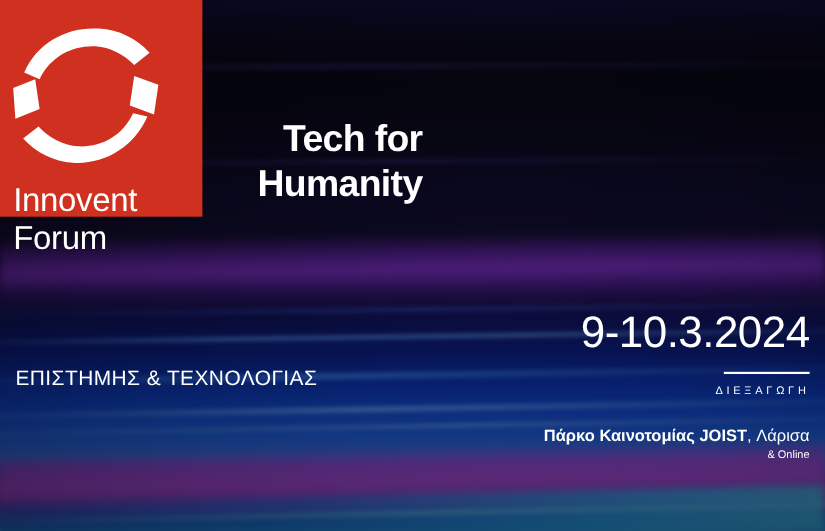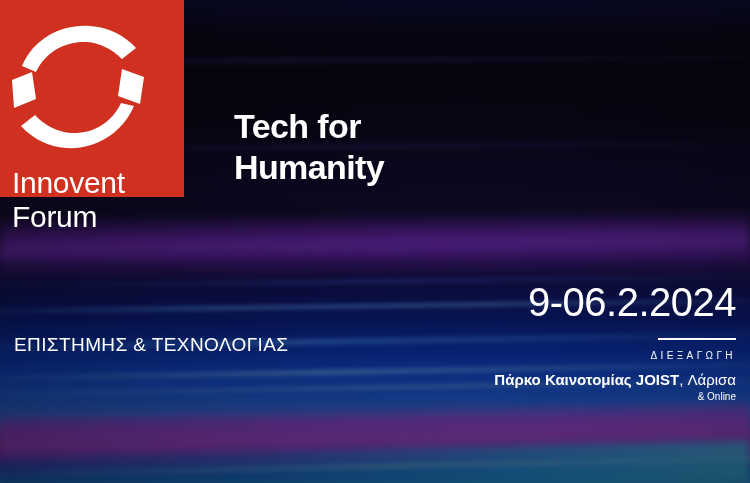--- a/index.html
+++ b/index.html
@@ -128,21 +128,21 @@
   
   #headline {
     position:absolute; left:234px; top:106px;
     z-index:6;
     color:#ffffff;
     font-size:34px;
     font-weight:bold;
     line-height:1.22;
     letter-spacing:-0.6px;
   }
-  #headline div { white-space:nowrap; }
+  #headline div { white-space:nowrap;text-align:right; }
 
   
   #event-type {
     position:absolute; left:14px; top:320px;
     z-index:6; color:#ffffff;
   }
   #event-type .line-light {
     font-size:16px; font-weight:300;
     letter-spacing:1.6px;
     line-height:1.35;
@@ -177,21 +177,21 @@
   }
   #venue-label {
     margin-top:11px;
     font-size:10px;
     font-weight:400;
     letter-spacing:3.4px;
     line-height:1;
     white-space:nowrap;
   }
   #venue-name {
-    margin-top:9px;
+    margin-top:26px;
     font-size:15px;
     line-height:1.32;
     white-space:nowrap;
   }
   #venue-name .strong { font-weight:bold; }
   #venue-name .regular { font-weight:400; }
   #venue-online {
     font-size:10px;
     font-weight:400;
     line-height:1.32;
@@ -246,20 +246,20 @@
   <div id="headline">
     <div>Tech for</div>
     <div>Humanity</div>
   </div>
 
   <div id="event-type">
     <div class="line-bold">ΕΠΙΣΤΗΜΗΣ &amp; ΤΕΧΝΟΛΟΓΙΑΣ</div>
   </div>
 
   <div id="event-info">
-    <div id="event-date">9-06.2.2024</div>
+    <div id="event-date">9-10.3.2024</div>
     <div id="info-rule"></div>
     <div id="venue-label">ΔΙΕΞΑΓΩΓΗ</div>
     <div id="venue-name"><span class="strong">Πάρκο Καινοτομίας JOIST</span><span class="regular">, Λάρισα</span></div>
     <div id="venue-online">&amp; Online</div>
   </div>
 
 </div>
 
 </body></html>

